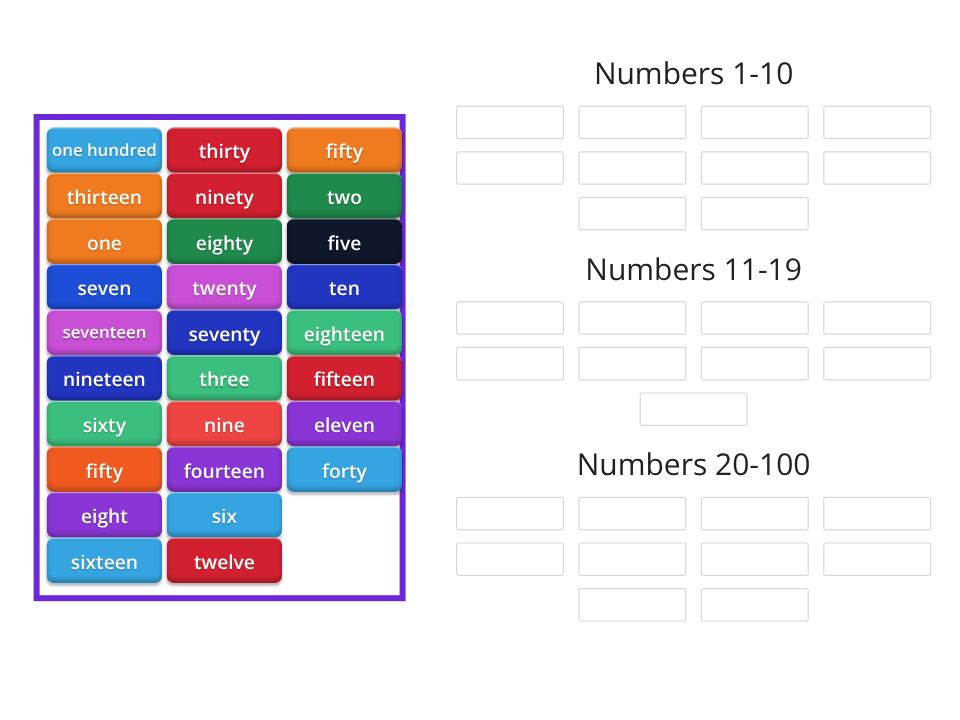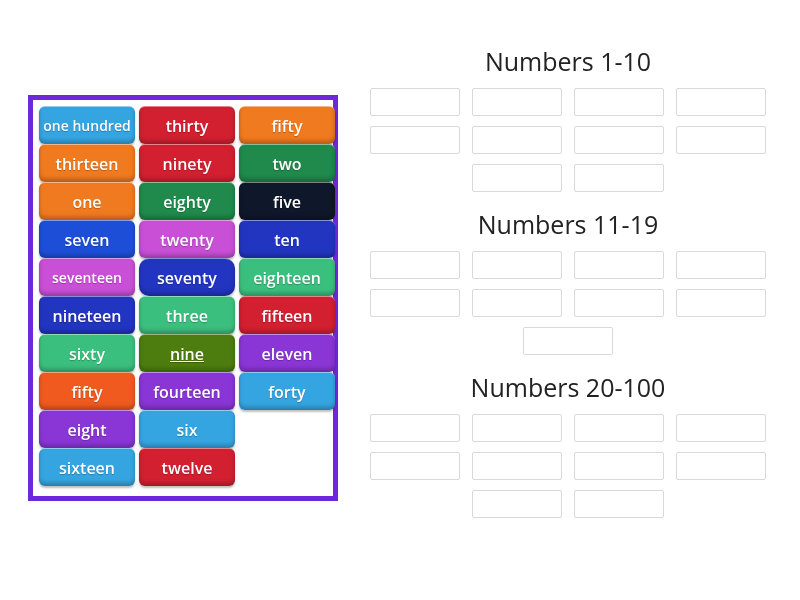--- a/index.html
+++ b/index.html
@@ -42,21 +42,21 @@
                 inset 0 -3px 4px rgba(0,0,0,0.25);
     cursor: grab;
     user-select: none;
     padding: 0 3px;
     white-space: nowrap;
   }
   .tile.small { font-size: 14px; }
 
   .groups {
     position: absolute;
-    left: 358px;
+    left: 368px;
     top: 40px;
     width: 420px;
   }
   .group-title {
     text-align: center;
     font-size: 25px;
     font-weight: 500;
     color: #222;
     margin: 4px 0 10px 0;
   }
@@ -88,27 +88,27 @@
       <div class="tile" style="background: rgb(240, 122, 31);">thirteen</div>
       <div class="tile" style="background: rgb(210, 32, 48);">ninety</div>
       <div class="tile" style="background: rgb(31, 138, 76);">two</div>
       <div class="tile" style="background: rgb(240, 122, 31);">one</div>
       <div class="tile" style="background: rgb(31, 138, 76);">eighty</div>
       <div class="tile" style="background: #0f172a;">five</div>
       <div class="tile" style="background: #1d4ed8;">seven</div>
       <div class="tile" style="background: rgb(201, 79, 214);">twenty</div>
       <div class="tile" style="background: rgb(34, 53, 193);">ten</div>
       <div class="tile small" style="background: rgb(201, 79, 214);">seventeen</div>
-      <div class="tile" style="background: rgb(34, 53, 193); border-radius: 10px;">seventy</div>
+      <div class="tile" style="background: rgb(34, 53, 193);">seventy</div>
       <div class="tile" style="background: rgb(59, 191, 126);">eighteen</div>
       <div class="tile" style="background: rgb(34, 53, 193);">nineteen</div>
       <div class="tile" style="background: rgb(59, 191, 126);">three</div>
       <div class="tile" style="background: rgb(210, 32, 48);">fifteen</div>
       <div class="tile" style="background: rgb(59, 191, 126);">sixty</div>
-      <div class="tile" style="background: #4d7c0f; text-decoration: underline;">nine</div>
+      <div class="tile" style="background: #ef4444;">nine</div>
       <div class="tile" style="background: rgb(138, 53, 214);">eleven</div>
       <div class="tile" style="background: rgb(240, 90, 31);">fifty</div>
       <div class="tile" style="background: rgb(138, 53, 214);">fourteen</div>
       <div class="tile" style="background: rgb(53, 165, 226);">forty</div>
       <div class="tile" style="background: rgb(138, 53, 214);">eight</div>
       <div class="tile" style="background: rgb(53, 165, 226);">six</div>
       <div style="visibility: hidden;"></div>
       <div class="tile" style="background: rgb(53, 165, 226);">sixteen</div>
       <div class="tile" style="background: rgb(210, 32, 48);">twelve</div>
     </div>

